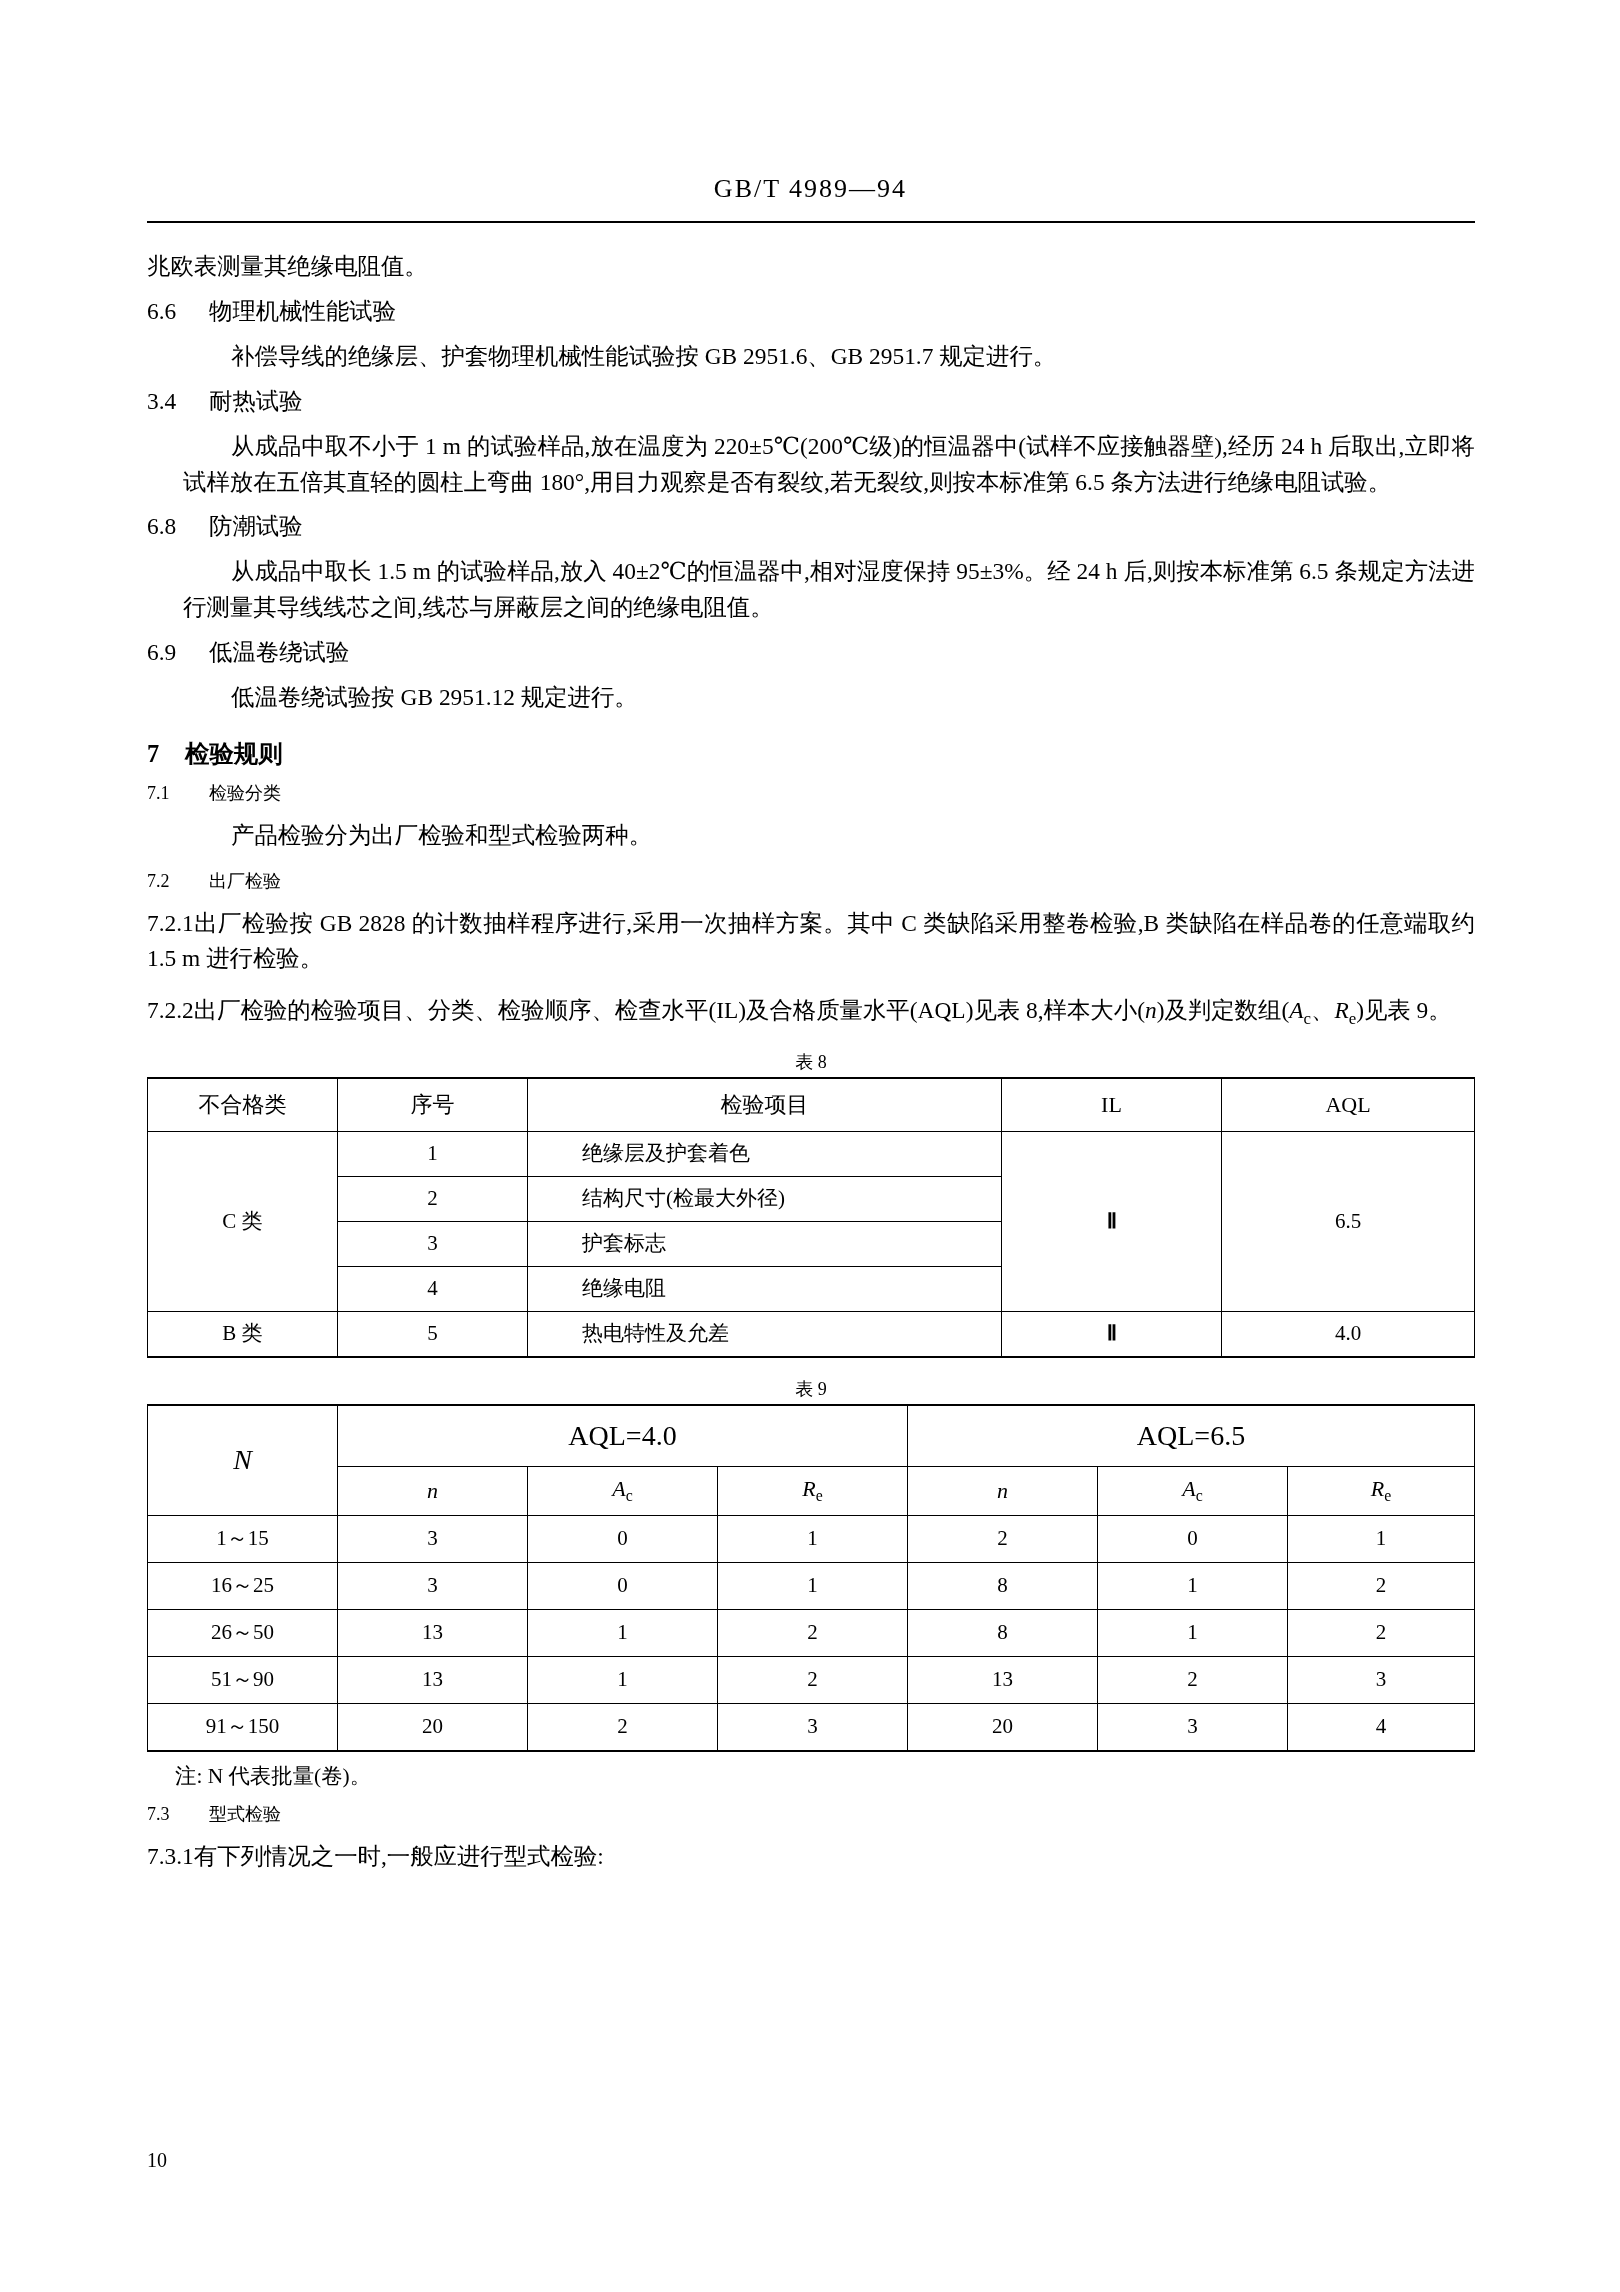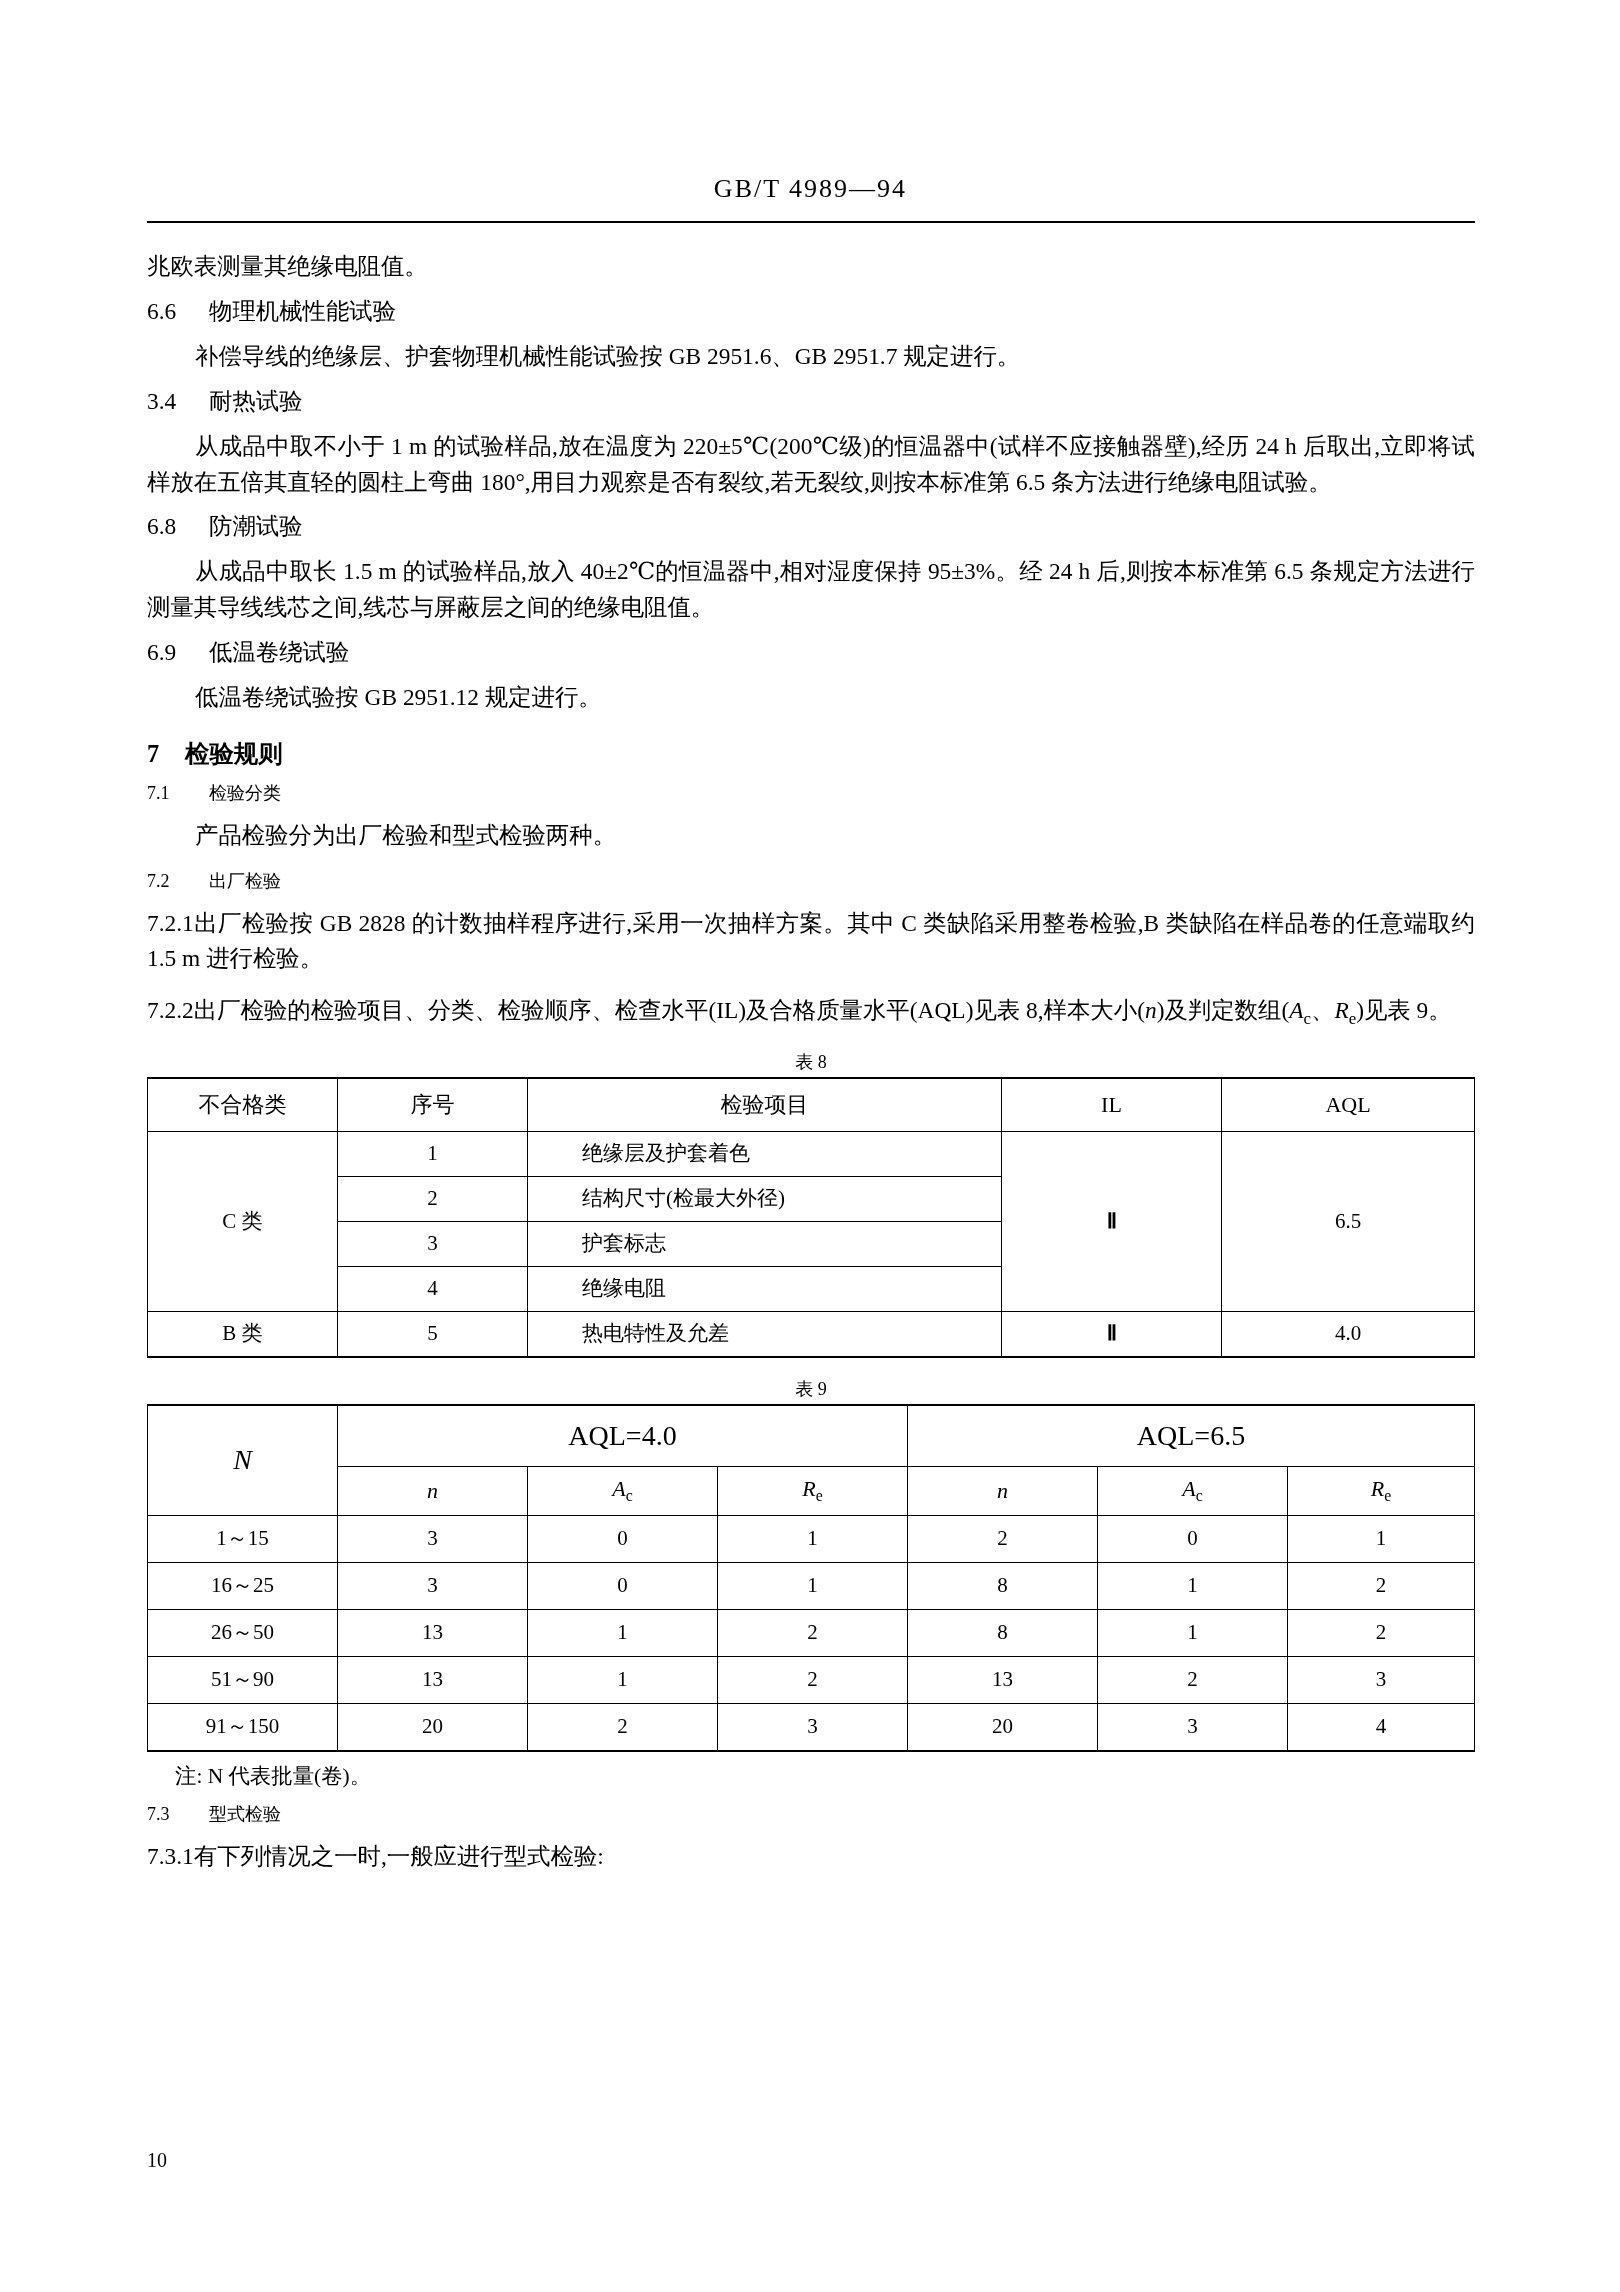--- a/index.html
+++ b/index.html
@@ -51,20 +51,21 @@
   }
   .para {
     margin-top: 16px;
     text-indent: 0;
     line-height: 1.52;
     text-align: justify;
     font-size: 23.4px;
   }
   .indent {
     text-indent: 48px;
+    margin-left: 36px;
   }
   .clause {
     margin-top: 15px;
     font-size: 23.4px;
   }
   .clause .num {
     display: inline-block;
     min-width: 62px;
   }
   .clause-title {

